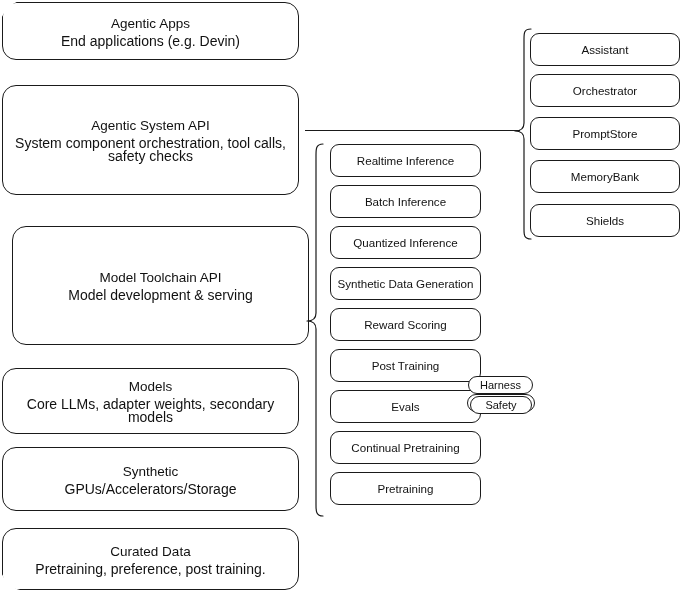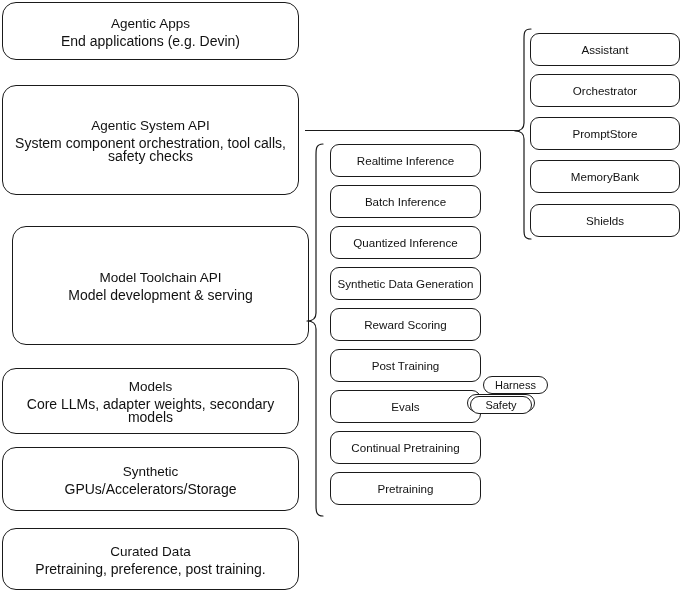--- a/index.html
+++ b/index.html
@@ -10,20 +10,21 @@
   body {
     font-family: "Liberation Sans", sans-serif;
     color: #000000;
   }
   #canvas {
     position: relative;
     width: 682px;
     height: 591px;
     overflow: hidden;
     background: #ffffff;
+    border-radius: 27px;
   }
 
   
   .node {
     position: absolute;
     box-sizing: border-box;
     border: 1.2px solid #1a1a1a;
     background: #ffffff;
     display: flex;
     flex-direction: column;
@@ -162,21 +163,21 @@
   </div>
 
   <div class="node chip" style="left:330px; top:431px; width:151px; height:33px;">
     <span>Continual Pretraining</span>
   </div>
 
   <div class="node chip" style="left:330px; top:472px; width:151px; height:33px;">
     <span>Pretraining</span>
   </div>
 
-  <div class="node pill" style="left:483px; top:376px; width:65px; height:18px;">
+  <div class="node pill" style="left:468px; top:376px; width:65px; height:18px;">
     <span>Harness</span>
   </div>
 
   <div class="node pill" style="left:467px; top:394px; width:68px; height:18px;">
     <span>EvalData</span>
   </div>
 
   <div class="node pill" style="left:470px; top:396px; width:62px; height:18px;">
     <span>Safety</span>
   </div>

